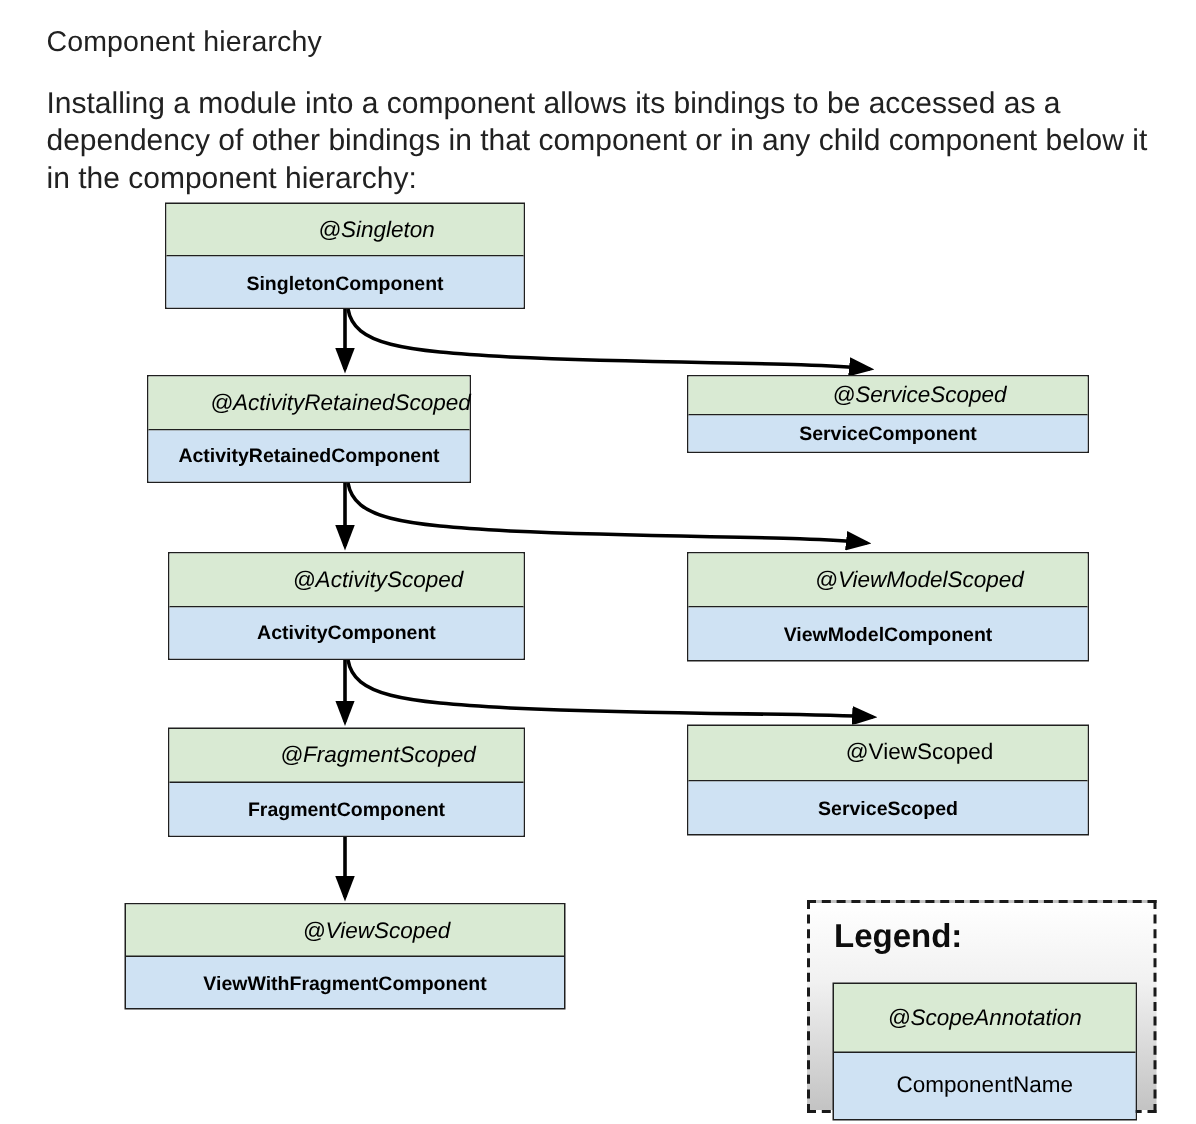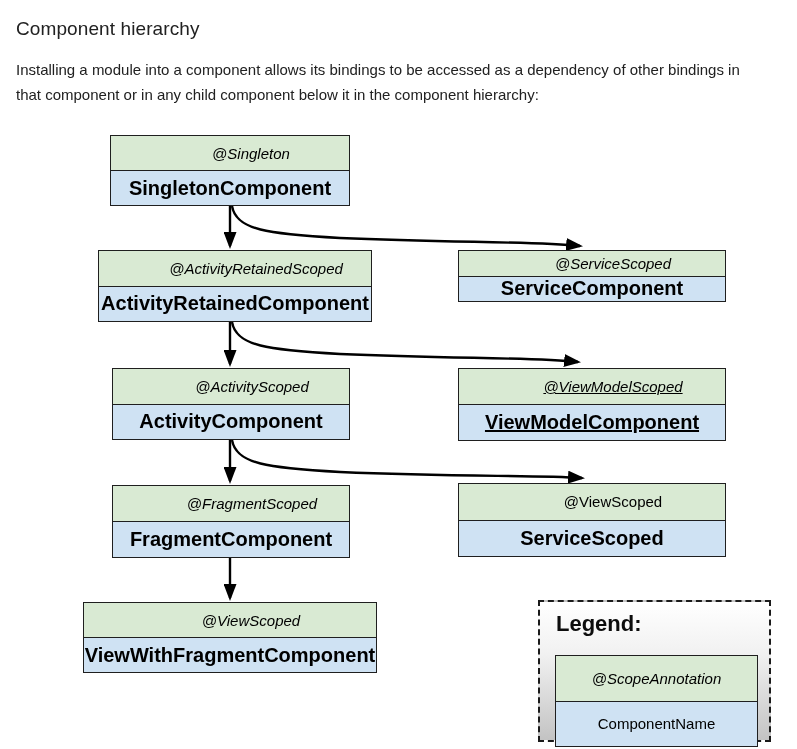--- a/index.html
+++ b/index.html
@@ -6,31 +6,31 @@
   body {
     width: 797px; height: 749px;
     background: #ffffff;
     font-family: "Liberation Sans", "DejaVu Sans", sans-serif;
     position: relative;
     overflow: hidden;
     box-sizing: border-box;
   }
   *, *:before, *:after { box-sizing: border-box; }
 
-  .header { padding: 18px 16px 0 16px; }
+  .header { padding: 18px 16px 0 16px; margin-left: 15px; }
   .page-title {
     margin: 0;
     font-size: 19px;
     font-weight: 400;
     color: #212121;
     letter-spacing: 0.1px;
   }
   .page-desc {
     margin: 17px 0 0 0;
-    font-size: 15px;
+    font-size: 20px;
     line-height: 25px;
     color: #212121;
     max-width: 747px;
   }
 
   .diagram { position: absolute; left: 0; top: 0; width: 797px; height: 749px; }
 
   .edges-svg {
     position: absolute; left: 0; top: 0;
     width: 797px; height: 749px;
@@ -56,21 +56,21 @@
     font-size: 15px;
     color: #000000;
     border-bottom: 1.6px solid #1f1f1f;
     padding-left: 42px;
   }
   .node .scope.it { font-style: italic; }
   .node .comp {
     flex: 1;
     background: #cfe2f3;
     display: flex; align-items: center; justify-content: center;
-    font-size: 20px;
+    font-size: 13px;
     font-weight: 700;
     color: #000000;
   }
 
   .legend {
     position: absolute;
     left: 538px; top: 600px;
     width: 233px; height: 142px;
     border: 2px dashed #1a1a1a;
     background: linear-gradient(180deg, #ffffff 0%, #f1f1f1 38%, #c3c3c3 100%);
@@ -123,33 +123,33 @@
       <path d="M 230 440 L 230 481" class="edge" marker-end="url(#arrowhead)"></path>
       <path d="M 232 440 C 236 464 268 468 340 472 C 455 477 532 475 582 478" class="edge" marker-end="url(#arrowhead)"></path>
       <path d="M 230 558 L 230 598" class="edge" marker-end="url(#arrowhead)"></path>
     </svg>
 
   <div>
       <div class="node" style="left: 110px; top: 135px; width: 240px; height: 71px;">
         <div class="scope it">@Singleton</div>
         <div class="comp">SingletonComponent</div>
       </div>
-      <div class="node" style="left: 98px; top: 250px; width: 274px; height: 72px;">
+      <div class="node" style="left: 98px; top: 250px; width: 216px; height: 72px;">
         <div class="scope it">@ActivityRetainedScoped</div>
         <div class="comp">ActivityRetainedComponent</div>
       </div>
       <div class="node" style="left: 458px; top: 250px; width: 268px; height: 52px;">
         <div class="scope it">@ServiceScoped</div>
         <div class="comp">ServiceComponent</div>
       </div>
       <div class="node" style="left: 112px; top: 368px; width: 238px; height: 72px;">
         <div class="scope it">@ActivityScoped</div>
         <div class="comp">ActivityComponent</div>
       </div>
-      <div class="node" style="left: 458px; top: 368px; width: 268px; height: 73px; text-decoration: underline;">
+      <div class="node" style="left: 458px; top: 368px; width: 268px; height: 73px;">
         <div class="scope it">@ViewModelScoped</div>
         <div class="comp">ViewModelComponent</div>
       </div>
       <div class="node" style="left: 112px; top: 485px; width: 238px; height: 73px;">
         <div class="scope it">@FragmentScoped</div>
         <div class="comp">FragmentComponent</div>
       </div>
       <div class="node" style="left: 458px; top: 483px; width: 268px; height: 74px;">
         <div class="scope">@ViewScoped</div>
         <div class="comp">ServiceScoped</div>

